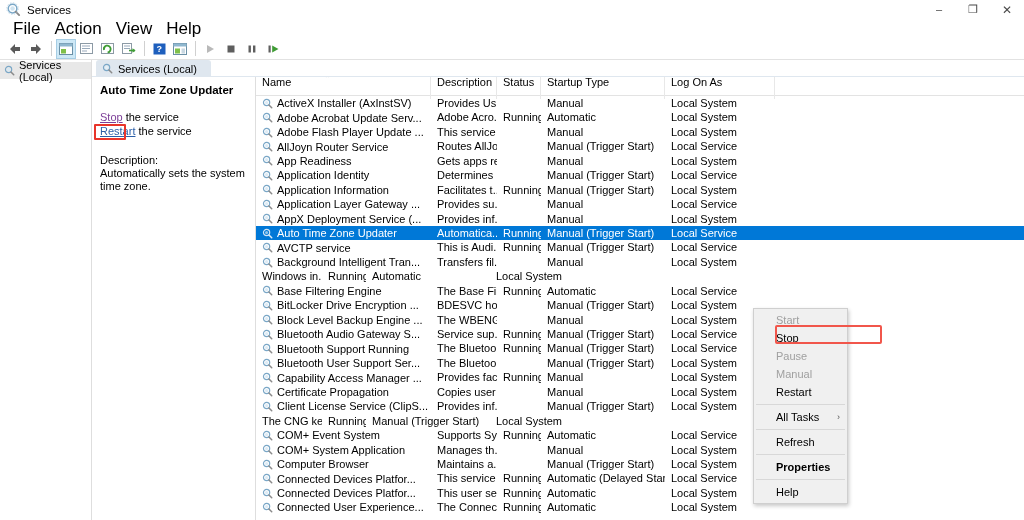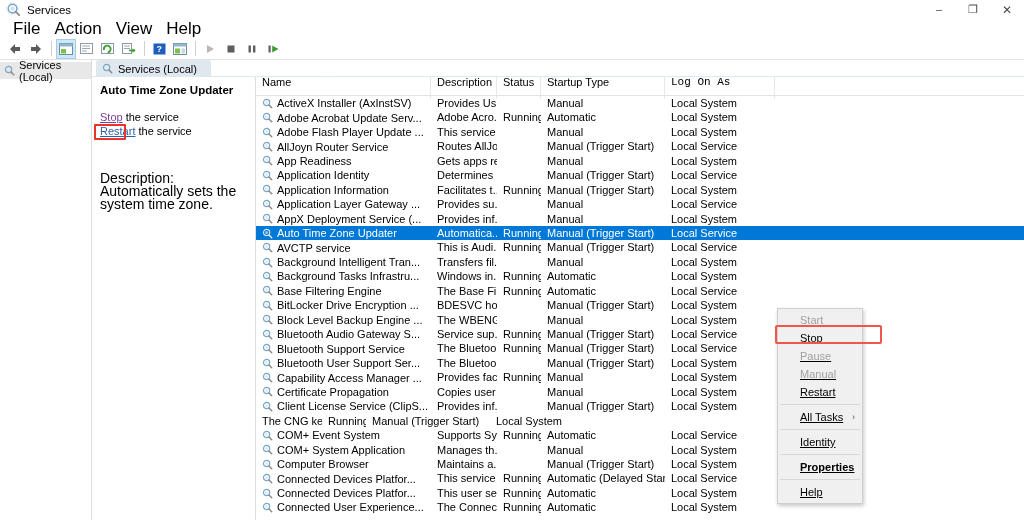--- a/index.html
+++ b/index.html
@@ -156,22 +156,22 @@
     margin-bottom: 12px;
     line-height: 1.2;
   }
   .link-row { line-height: 14px; font-size: 11px; }
   .lnk {
     color: #7d3f98;
     text-decoration: underline;
   }
   .lnk.blue { color: #2b5fa8; }
   .desc-block {
-    margin-top: 34px;
-    font-size: 14px;
+    margin-top: 16px;
+    font-size: 11px;
     line-height: 13px;
   }
   .redbox-left {
     position: absolute;
     left: 2px; top: 47px;
     width: 32px; height: 16px;
     border: 2px solid #e8342a;
     border-radius: 1px;
     pointer-events: none;
   }
@@ -204,21 +204,21 @@
     position: absolute;
     left: 68px; top: 2px;
     font-size: 8px;
     color: #7a7a7a;
     line-height: 1;
   }
   .col.c-name   { width: 175px; }
   .col.c-desc   { width: 66px; }
   .col.c-status { width: 44px; }
   .col.c-start  { width: 124px; }
-  .col.c-logon  { width: 110px; font-family: Liberation Mono, monospace; }
+  .col.c-logon  { width: 110px; }
   .col.c-pad    { flex: 1; border-right: none; }
 
   .lv-rows { position: relative; }
   .row {
     display: flex;
     height: 14.45px;
     font-size: 11px;
     white-space: nowrap;
   }
   .row.sel { background: #0078d7; color: #ffffff; }
@@ -240,30 +240,29 @@
     width: 11px; height: 11px;
     flex: 0 0 11px;
     position: relative;
     display: inline-block;
   }
   .svcicon svg { display: block; }
 
   
   .ctxmenu {
     position: absolute;
-    left: 521px;
+    left: 497px;
     top: 231px;
-    width: 86px;
+    width: 95px;
     background: #f0f0f0;
     border: 1px solid #cfcfcf;
     box-shadow: 1px 2px 4px rgba(0,0,0,0.22);
     padding: 2px 0;
     z-index: 40;
     font-size: 11px;
-    text-decoration: underline;
   }
   .ctxitem {
     height: 18px;
     display: flex;
     align-items: center;
     padding-left: 22px;
     color: #000;
     position: relative;
   }
   .ctxitem.disabled { color: #a0a0a0; }
@@ -650,30 +649,20 @@
                   </svg>
                 </span>
                 <span class="nm">Background Intelligent Tran...</span>
               </div>
               <div class="cell c-desc">Transfers fil...</div>
               <div class="cell c-status"></div>
               <div class="cell c-start">Manual</div>
               <div class="cell c-logon">Local System</div>
             </div>
             <div class="row">
-              <div class="cell c-name">
-                <span class="svcicon">
-                  <svg width="11" height="11" viewBox="0 0 12 12">
-                    <circle cx="5" cy="5" r="3.4" fill="none" stroke="#7aa7c7" stroke-width="1.3"></circle>
-                    <circle cx="5" cy="5" r="1.7" fill="#dceaf4"></circle>
-                    <path d="M7.6 7.6 L10.6 10.6" stroke="#8a8a8a" stroke-width="1.6" stroke-linecap="round"></path>
-                  </svg>
-                </span>
-                <span class="nm">Background Tasks Infrastru...</span>
-              </div>
               <div class="cell c-desc">Windows in...</div>
               <div class="cell c-status">Running</div>
               <div class="cell c-start">Automatic</div>
               <div class="cell c-logon">Local System</div>
             </div>
             <div class="row">
               <div class="cell c-name">
                 <span class="svcicon">
                   <svg width="11" height="11" viewBox="0 0 12 12">
                     <circle cx="5" cy="5" r="3.4" fill="none" stroke="#7aa7c7" stroke-width="1.3"></circle>
@@ -738,21 +727,21 @@
             </div>
             <div class="row">
               <div class="cell c-name">
                 <span class="svcicon">
                   <svg width="11" height="11" viewBox="0 0 12 12">
                     <circle cx="5" cy="5" r="3.4" fill="none" stroke="#7aa7c7" stroke-width="1.3"></circle>
                     <circle cx="5" cy="5" r="1.7" fill="#dceaf4"></circle>
                     <path d="M7.6 7.6 L10.6 10.6" stroke="#8a8a8a" stroke-width="1.6" stroke-linecap="round"></path>
                   </svg>
                 </span>
-                <span class="nm">Bluetooth Support Service</span>
+                <span class="nm">Bluetooth Support Running</span>
               </div>
               <div class="cell c-desc">The Bluetoo...</div>
               <div class="cell c-status">Running</div>
               <div class="cell c-start">Manual (Trigger Start)</div>
               <div class="cell c-logon">Local Service</div>
             </div>
             <div class="row">
               <div class="cell c-name">
                 <span class="svcicon">
                   <svg width="11" height="11" viewBox="0 0 12 12">
@@ -936,21 +925,21 @@
             <div class="ctxitem">
               <span>Restart</span>
             </div>
             <div class="ctxsep"></div>
             <div class="ctxitem">
               <span>All Tasks</span>
               <span class="arrow">›</span>
             </div>
             <div class="ctxsep"></div>
             <div class="ctxitem">
-              <span>Identity</span>
+              <span>Refresh</span>
             </div>
             <div class="ctxsep"></div>
             <div class="ctxitem bold">
               <span>Properties</span>
             </div>
             <div class="ctxsep"></div>
             <div class="ctxitem">
               <span>Help</span>
             </div>
           </div>

